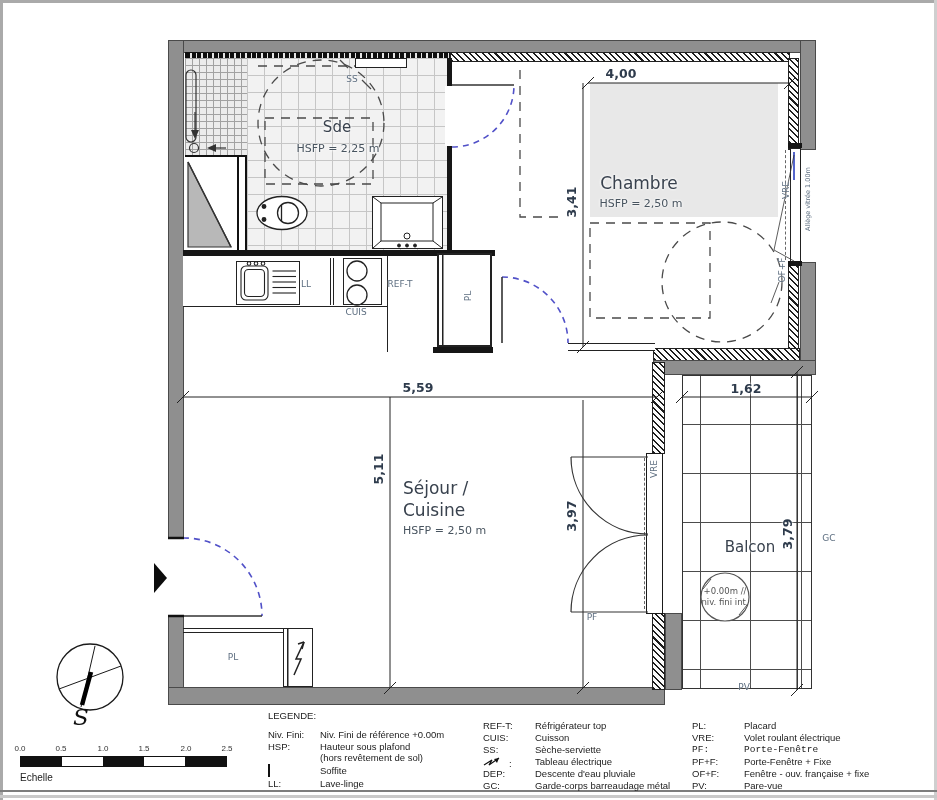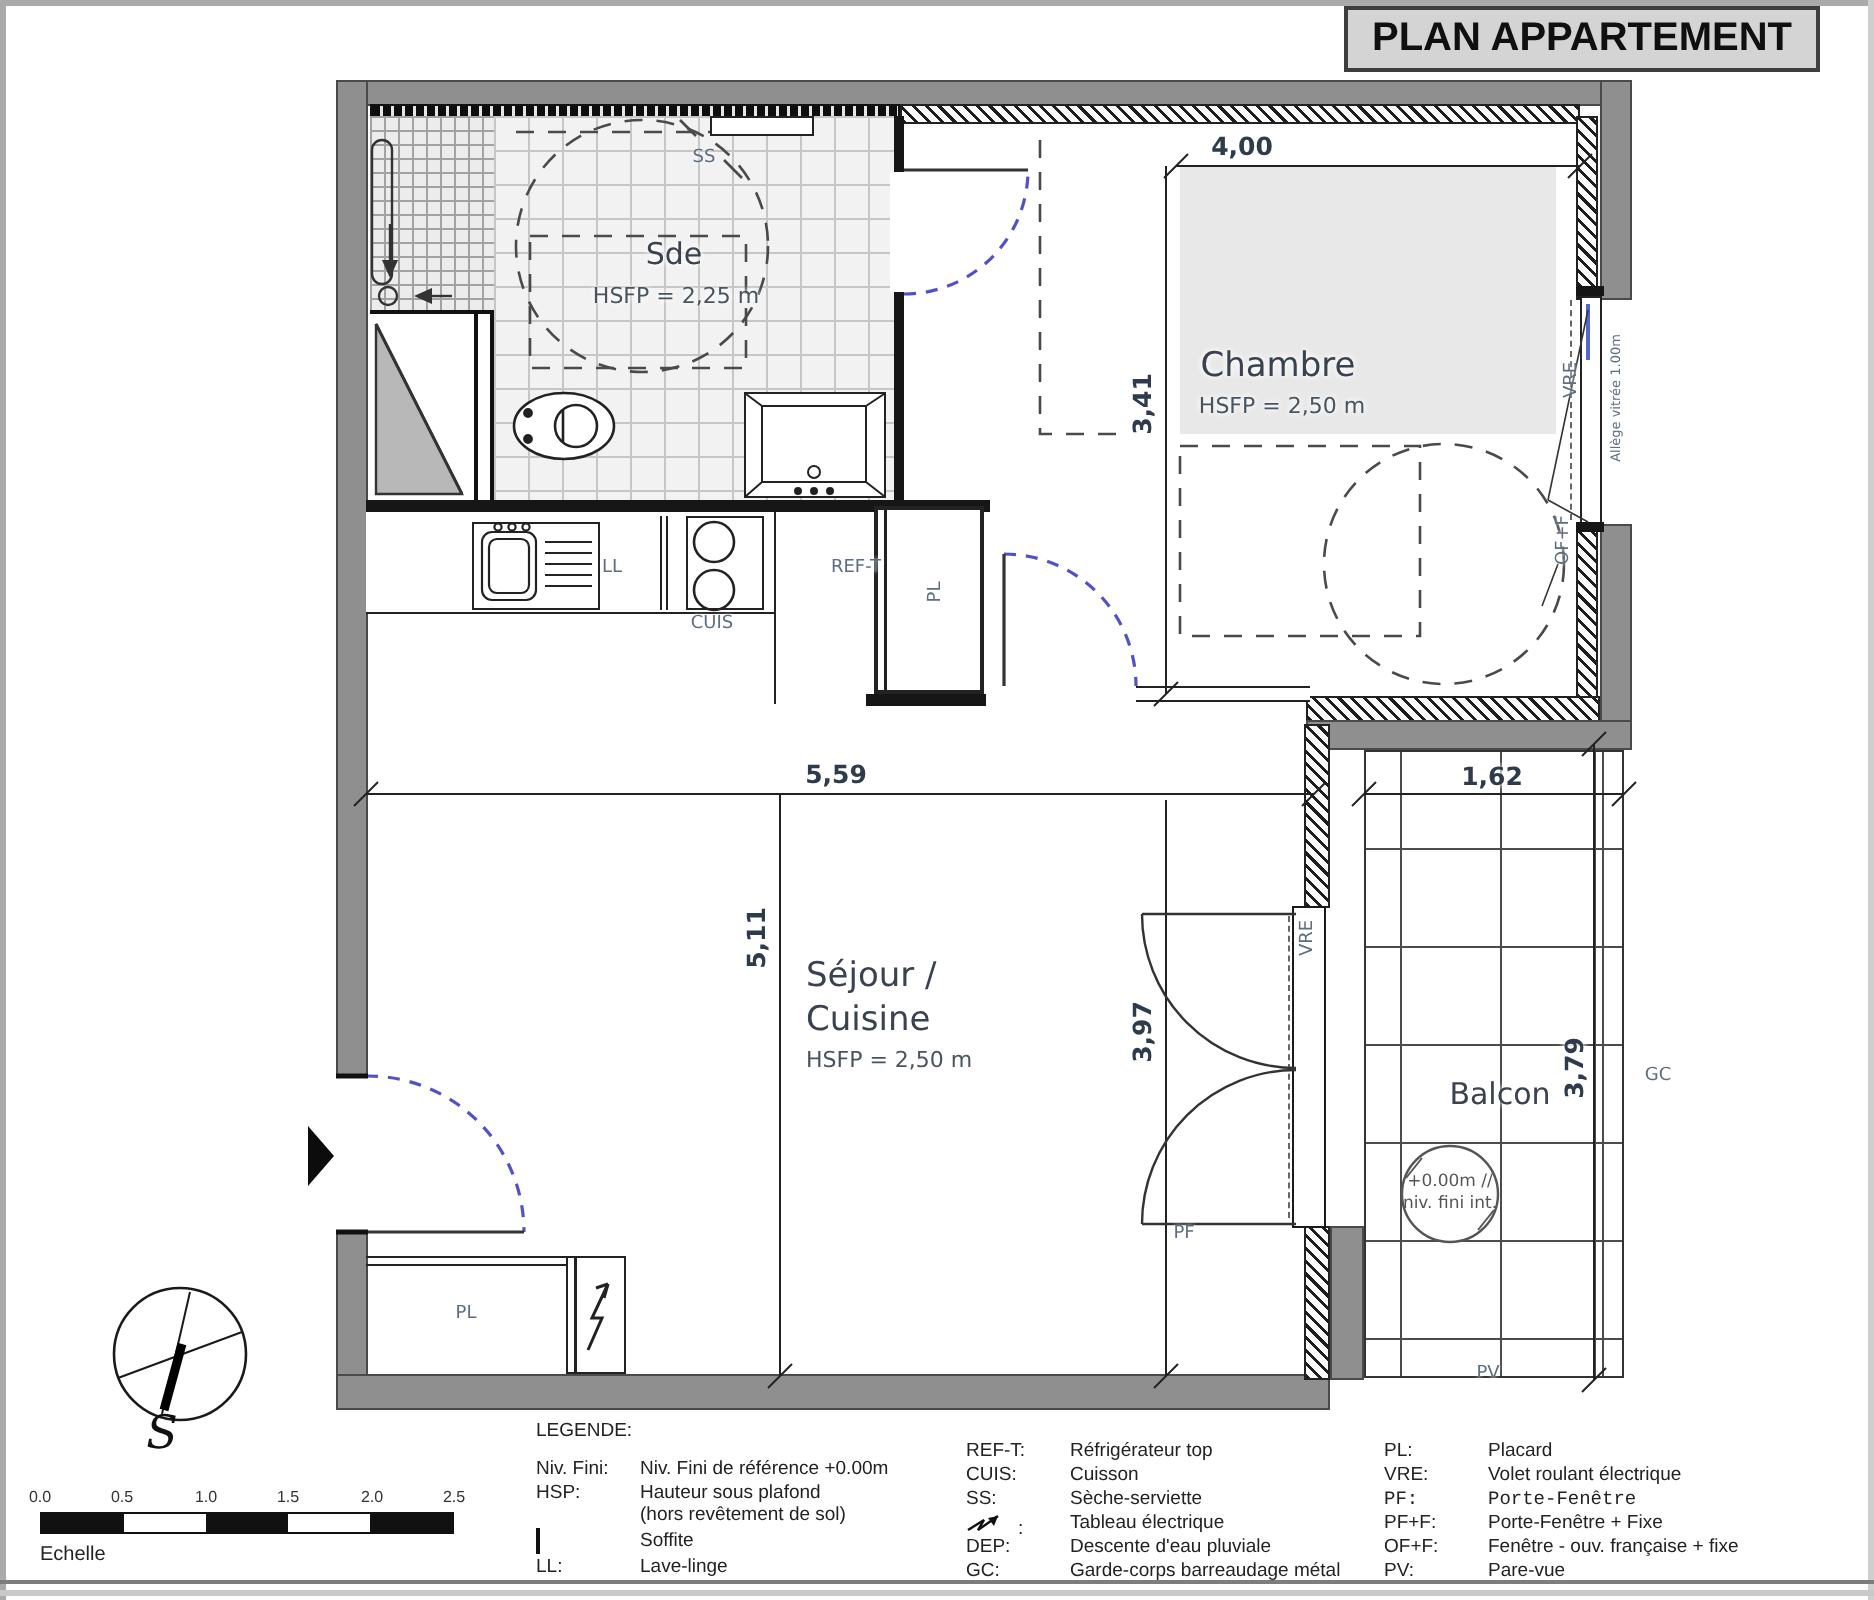--- a/index.html
+++ b/index.html
@@ -55,23 +55,20 @@
 <body>
 
 <div id="stage">
 
   <div class="frame" style="left:0;top:0;width:937px;height:3px;"></div>
   <div class="frame" style="left:0;top:0;width:3px;height:800px;"></div>
   <div class="frame" style="left:934px;top:0;width:3px;height:800px;background:#cfcfcf;"></div>
   <div class="frame" style="left:0;top:790px;width:937px;height:2px;background:#7d7d7d;"></div>
   <div class="frame" style="left:0;top:795px;width:937px;height:3px;background:#c9c9c9;"></div>
 
-  <div class="titlebox" style="left:672px;top:3px;width:238px;height:33px;">
-    <span>PLAN APPARTEMENT</span>
-  </div>
 
   <div class="wall" style="left:168px;top:40px;width:648px;height:13px;"></div>
   <div class="band" style="left:185px;top:52px;width:265px;height:8px;"></div>
   <div class="hatch" style="left:450px;top:52px;width:340px;height:10px;"></div>
   <div class="wall" style="left:168px;top:40px;width:16px;height:498px;"></div>
   <div class="wall" style="left:168px;top:616px;width:16px;height:89px;"></div>
   <div class="wall" style="left:168px;top:687px;width:497px;height:18px;"></div>
   <div class="wall" style="left:800px;top:40px;width:16px;height:110px;"></div>
   <div class="wall" style="left:800px;top:262px;width:16px;height:113px;"></div>
   <div class="hatch" style="left:788px;top:58px;width:11px;height:92px;"></div>
@@ -266,21 +263,21 @@
   <div class="ctext room" style="left:639px;top:183px;font-size:17px;">Chambre</div>
   <div class="ctext hsfp" style="left:641px;top:203px;">HSFP = 2,50 m</div>
   <div class="ltext room" style="left:403px;top:488px;font-size:17px;">Séjour /</div>
   <div class="ltext room" style="left:403px;top:510px;font-size:17px;">Cuisine</div>
   <div class="ltext hsfp" style="left:403px;top:530px;">HSFP = 2,50 m</div>
   <div class="ctext room" style="left:750px;top:547px;font-size:15px;">Balcon</div>
 
   <div class="ctext lbl" style="left:352px;top:79px;">SS</div>
   <div class="ctext lbl" style="left:306px;top:284px;">LL</div>
   <div class="ctext lbl" style="left:356px;top:312px;">CUIS</div>
-  <div class="ctext lbl" style="left:428px;top:284px;">REF-T</div>
+  <div class="ctext lbl" style="left:400px;top:284px;">REF-T</div>
   <div class="vtext lbl" style="left:468px;top:296px;">PL</div>
   <div class="ctext lbl" style="left:233px;top:657px;">PL</div>
   <div class="vtext lbl" style="left:654px;top:469px;">VRE</div>
   <div class="ctext lbl" style="left:592px;top:617px;">PF</div>
   <div class="vtext lbl" style="left:786px;top:190px;">VRE</div>
   <div class="vtext lbl" style="left:782px;top:270px;">OF+F</div>
   <div class="vtext tiny" style="left:808px;top:199px;">Allège vitrée 1.00m</div>
   <div class="ctext lbl" style="left:829px;top:538px;">GC</div>
   <div class="ctext lbl" style="left:744px;top:687px;">PV</div>
   <div class="ctext lvl" style="left:725px;top:591px;">+0.00m //</div>

